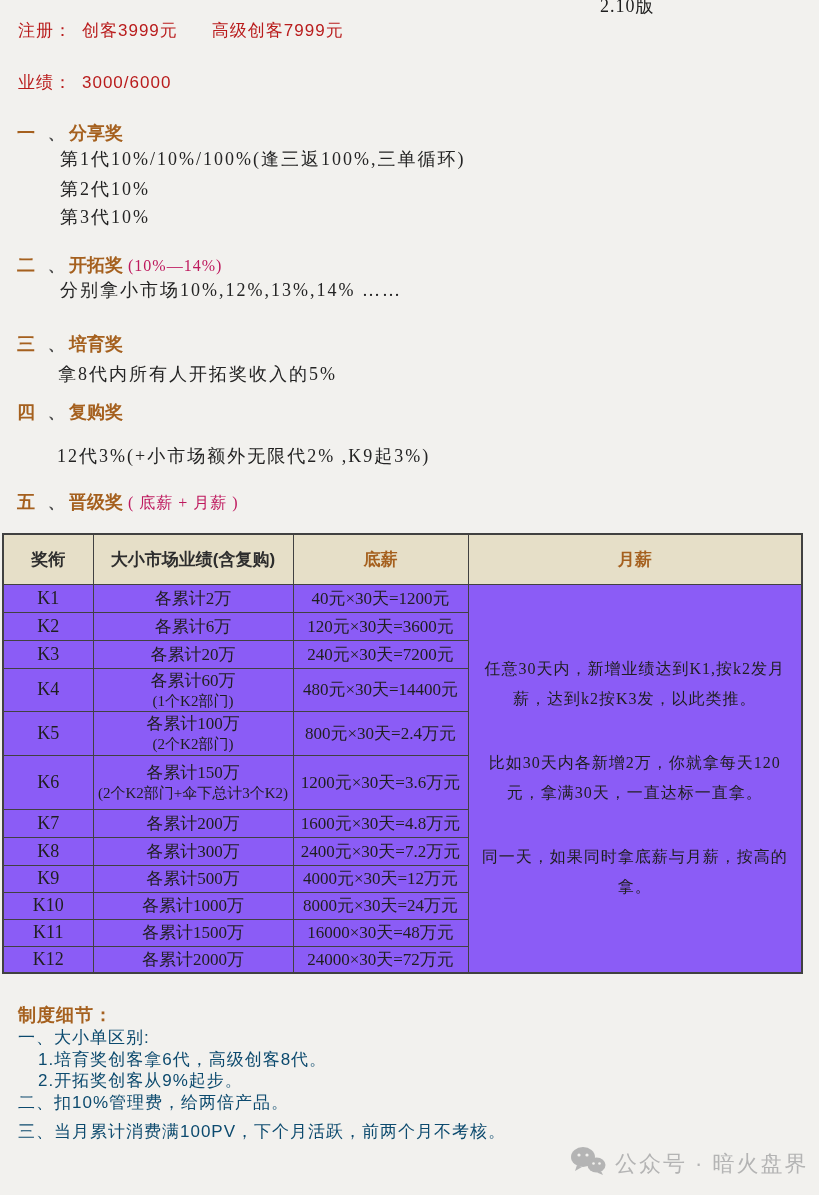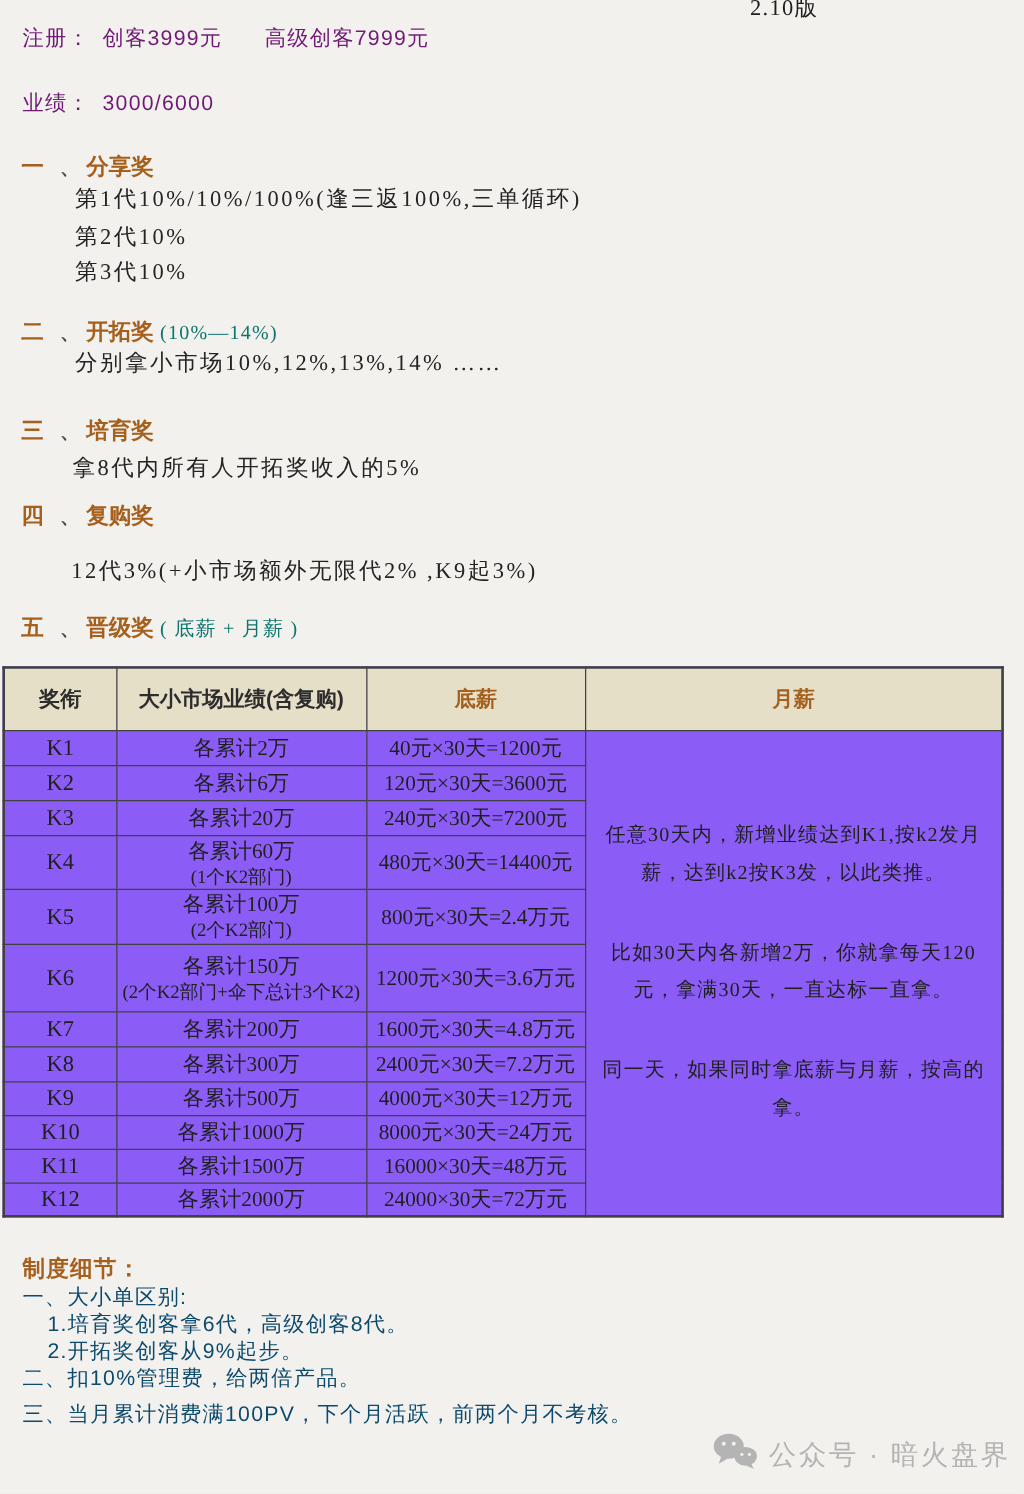--- a/index.html
+++ b/index.html
@@ -6,28 +6,28 @@
   html,body { background:#e8e6e3; }
   .page {
     position:relative; width:819px; height:1195px; margin:0 auto;
     background:#f2f1ee; overflow:hidden;
     font-family:"Liberation Serif", serif; color:#2b2b2b;
   }
   .abs { position:absolute; white-space:nowrap; }
 
   .version { left:600px; top:-6px; font-size:18px; color:#1e1e1e; letter-spacing:1px; }
 
-  .top-line { font-family:"Liberation Sans", sans-serif; font-size:17px; color:#701a75; letter-spacing:1px; }
+  .top-line { font-family:"Liberation Sans", sans-serif; font-size:17px; color:#b91c1c; letter-spacing:1px; }
   .top-line .gap1 { margin-right:10px; }
   .top-line .gap2 { margin-right:34px; }
 
   .sec-heading { font-family:"Liberation Sans", sans-serif; font-weight:bold; font-size:18px; color:#a5601e; }
   .sec-num { margin-right:13px; }
   .sec-sep { color:#4b4b4b; margin-right:5px; font-size:16px; }
-  .sec-suffix { color:#0f766e; font-weight:normal; font-size:16px; margin-left:5px;
+  .sec-suffix { color:#be185d; font-weight:normal; font-size:16px; margin-left:5px;
                 font-family:"Liberation Serif", serif; letter-spacing:1px; }
 
   .body-line { font-size:18px; color:#242424; letter-spacing:2px; }
 
   table.plan {
     position:absolute; left:2px; top:533px; width:799px;
     border-collapse:collapse; background:#8b5cf6;
     border:2px solid #414141; table-layout:fixed;
   }
   table.plan th, table.plan td { border:1px solid #414141; text-align:center; vertical-align:middle; }

